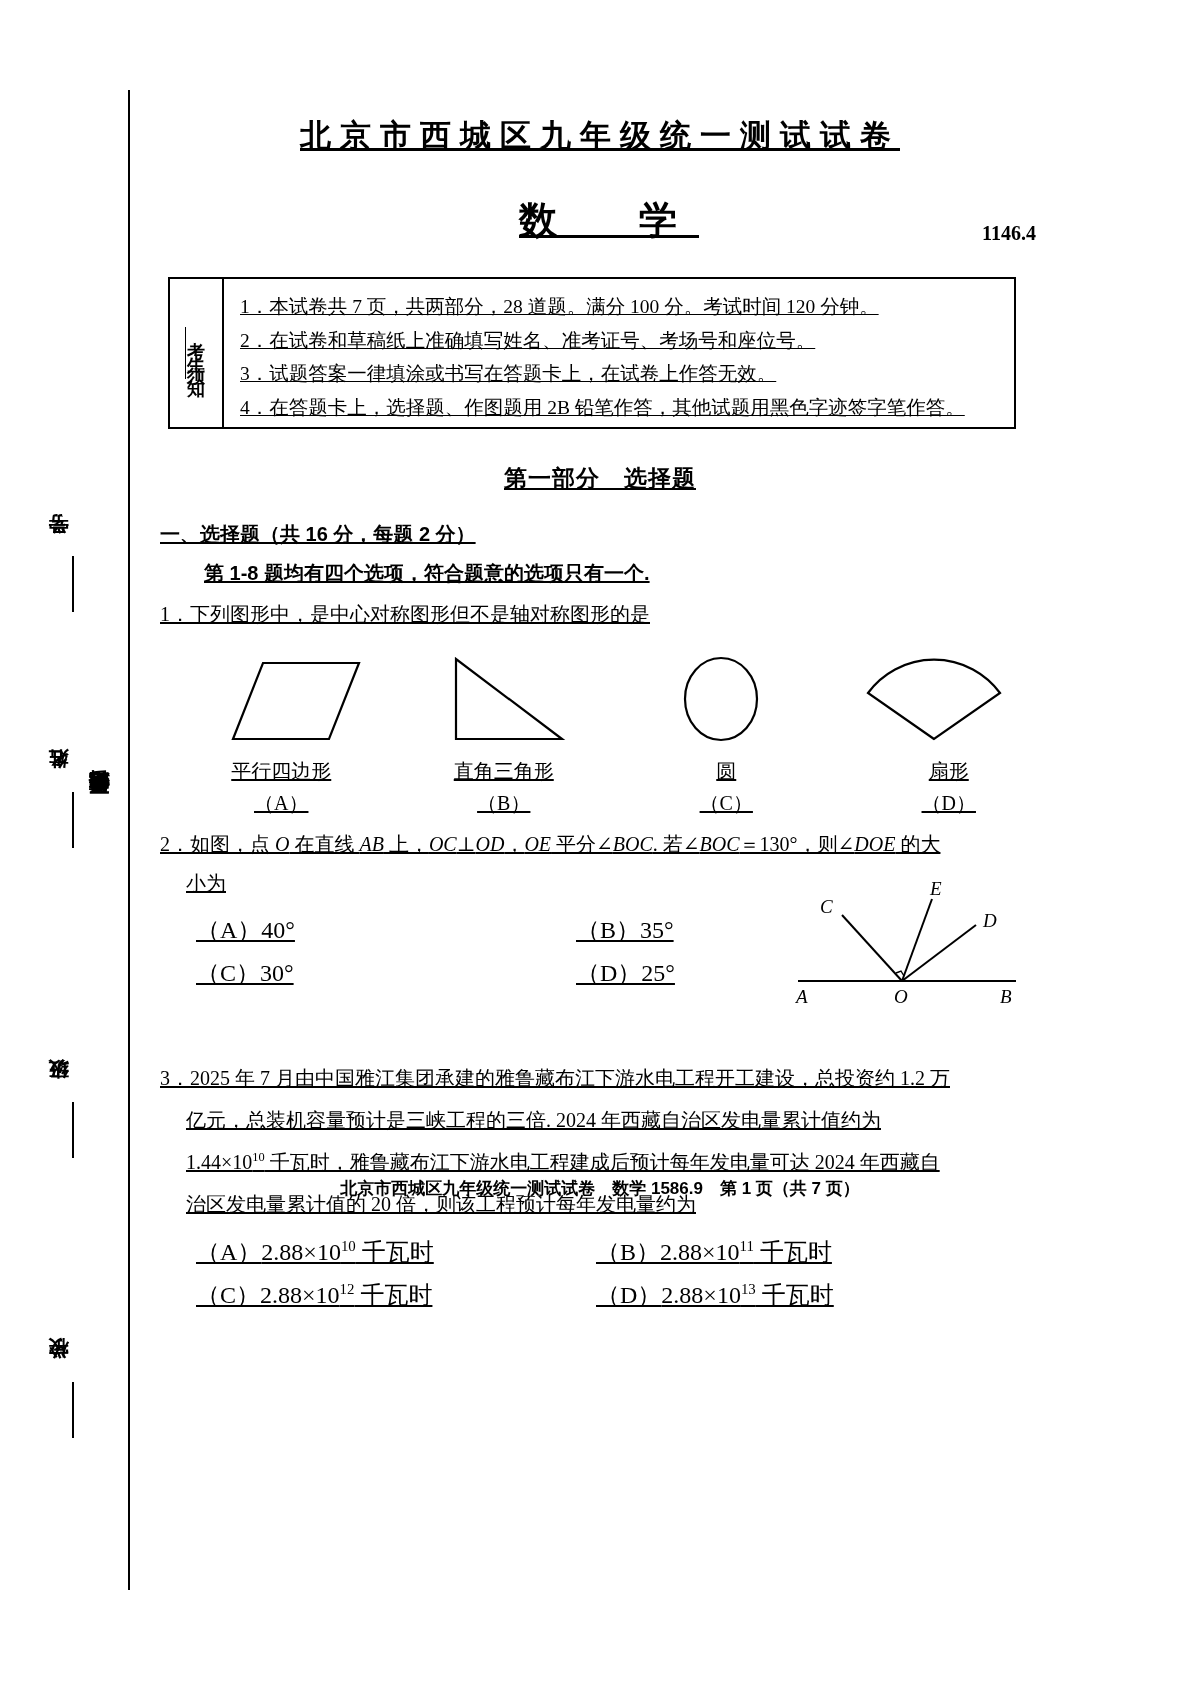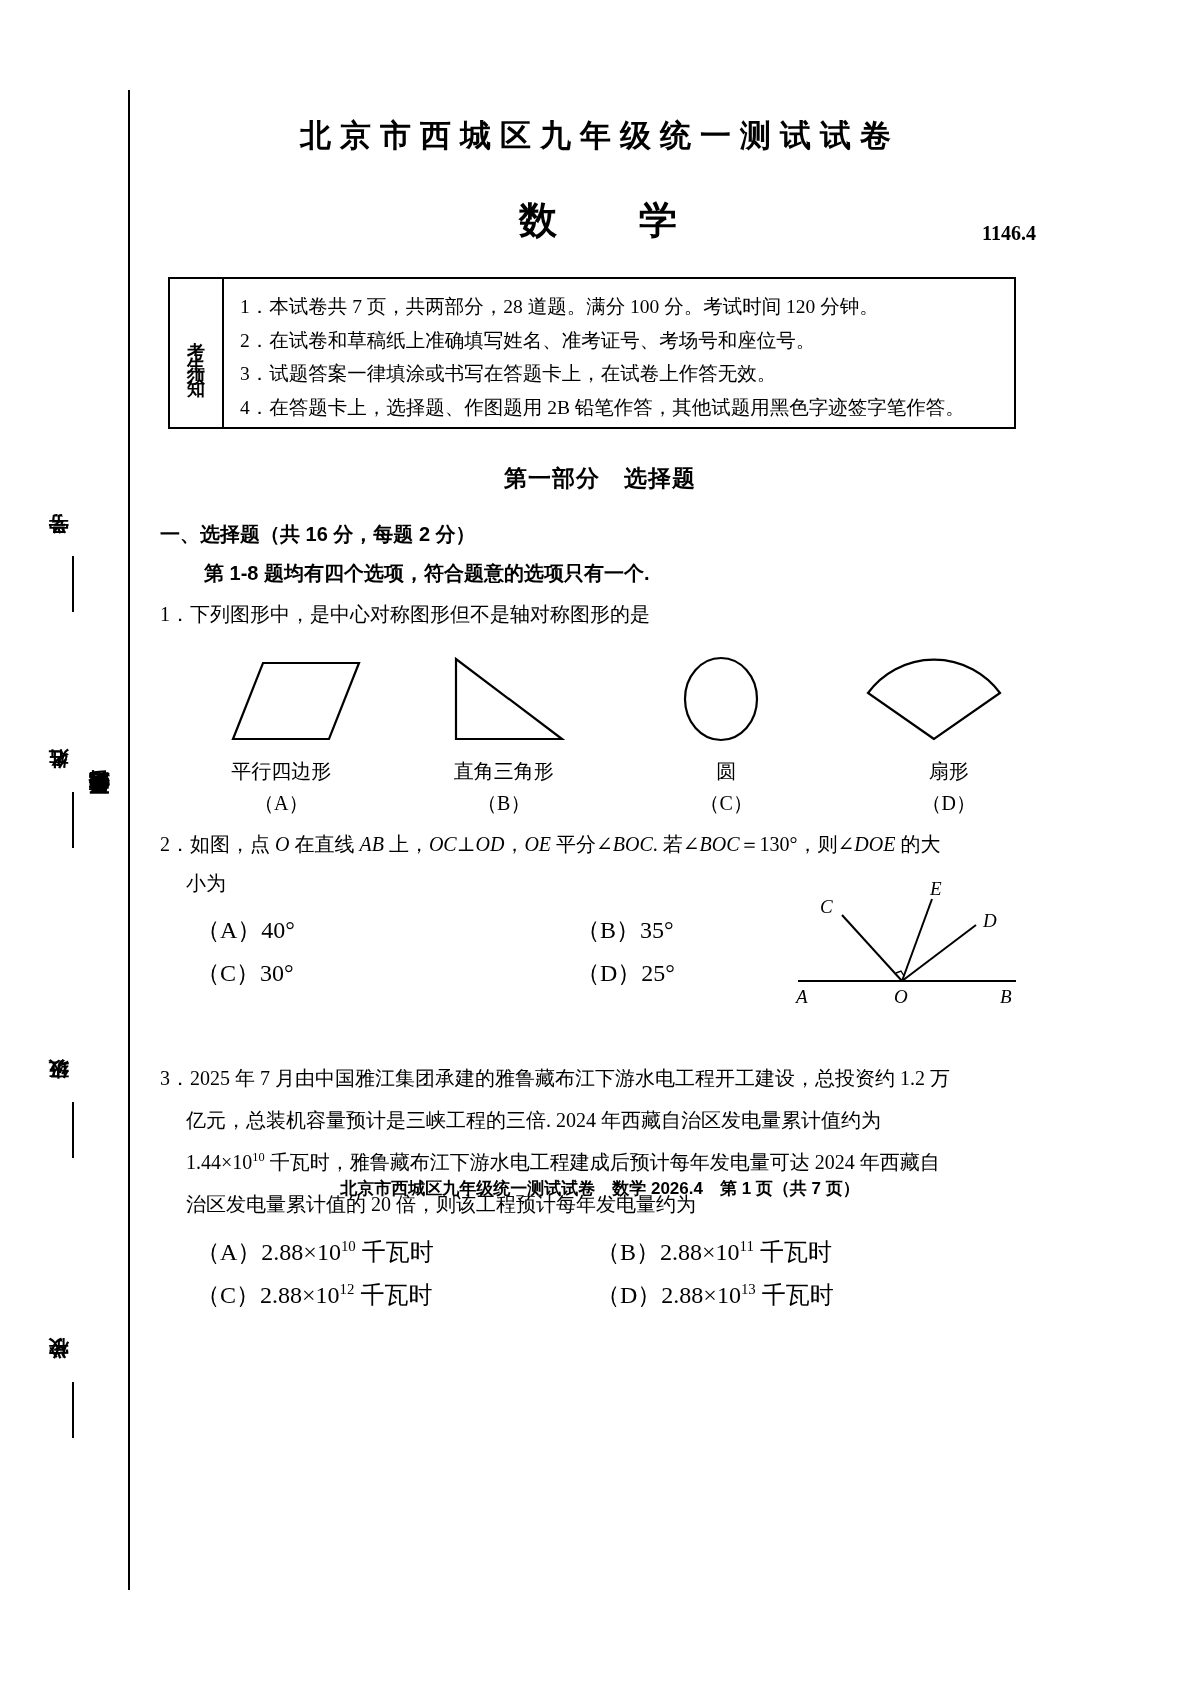--- a/index.html
+++ b/index.html
@@ -71,20 +71,21 @@
     background: #000;
   }
 
   
   #page {
     position: absolute;
     left: 160px;
     top: 0;
     width: 880px;
     height: 1292px;
+    text-decoration: underline;
   }
 
   #exam-title {
     margin-top: 115px;
     text-align: center;
     font-size: 31px;
     font-weight: bold;
     letter-spacing: 9px;
     font-family: "Liberation Sans", "DejaVu Sans", sans-serif;
   }
@@ -374,14 +375,14 @@
     <div class="opt-row">
       <div class="opt"><span>（A）</span><span>2.88×10</span><sup>10</sup><span> 千瓦时</span></div>
       <div class="opt"><span>（B）</span><span>2.88×10</span><sup>11</sup><span> 千瓦时</span></div>
     </div>
     <div class="opt-row">
       <div class="opt"><span>（C）</span><span>2.88×10</span><sup>12</sup><span> 千瓦时</span></div>
       <div class="opt"><span>（D）</span><span>2.88×10</span><sup>13</sup><span> 千瓦时</span></div>
     </div>
   </div>
 
-  <div id="footer">北京市西城区九年级统一测试试卷　数学 2026.4　第 1 页（共 7 页）</div>
+  <div id="footer">北京市西城区九年级统一测试试卷　数学 1586.9　第 1 页（共 7 页）</div>
 </div>
 
 </body></html>

